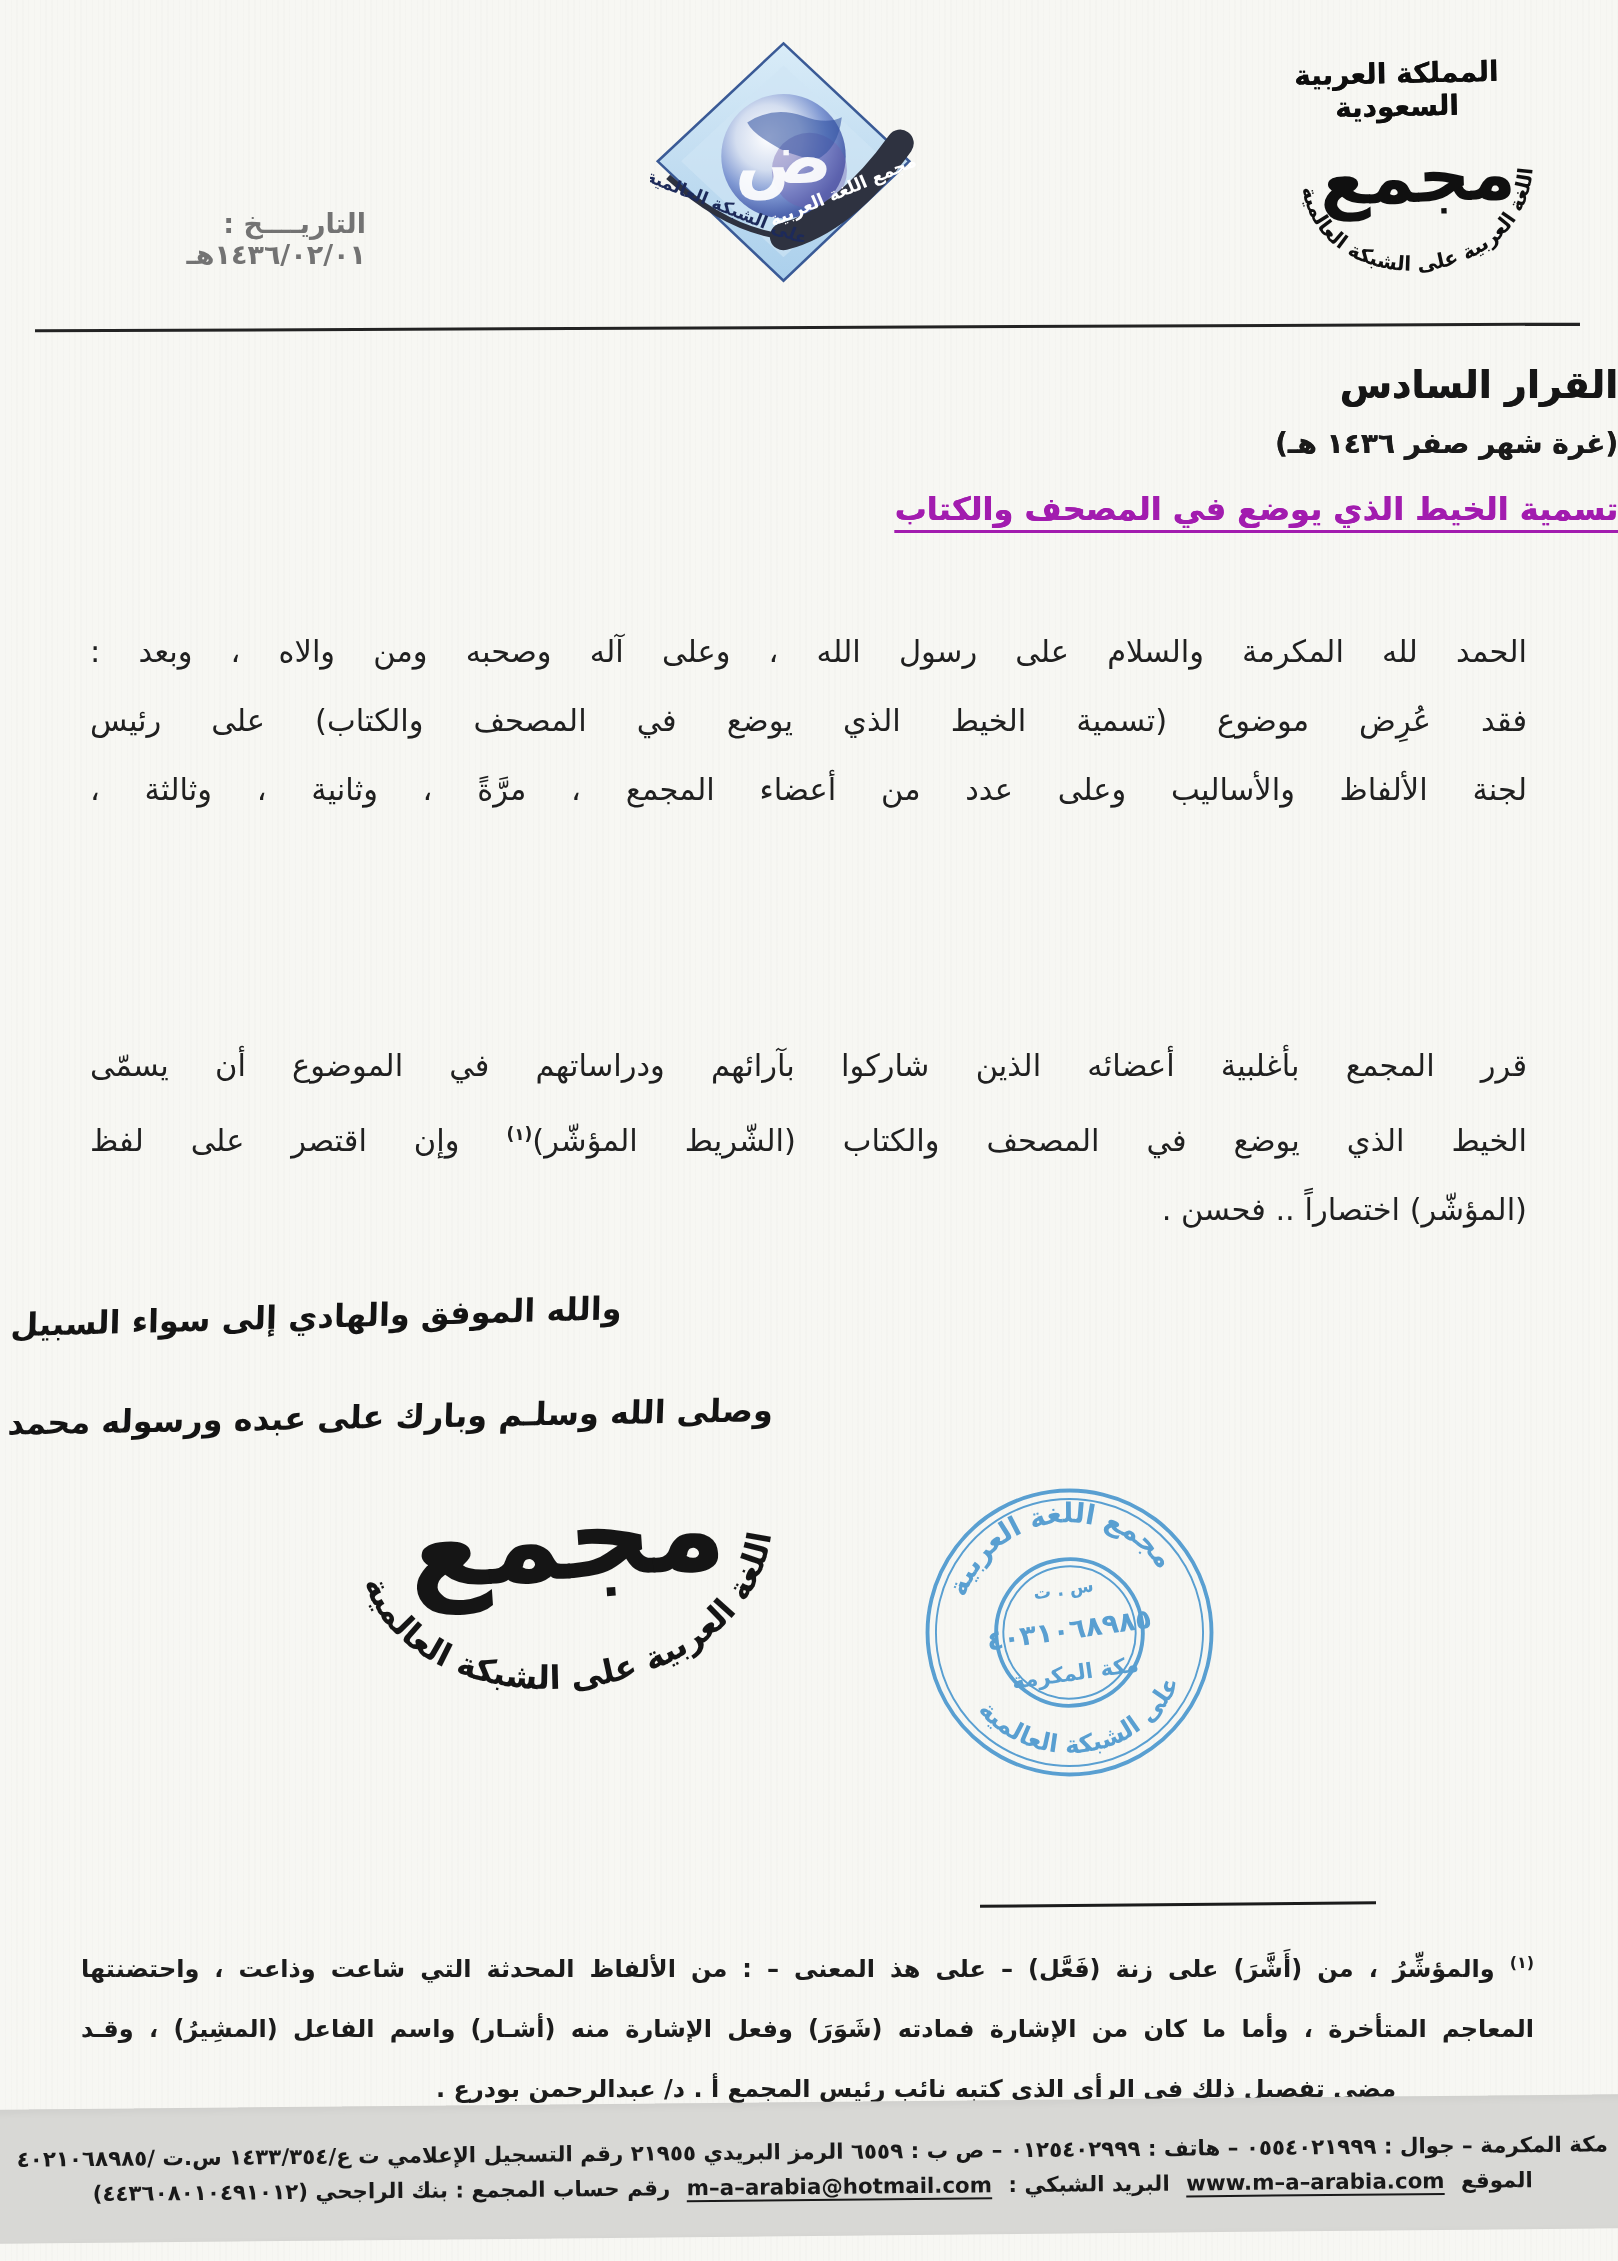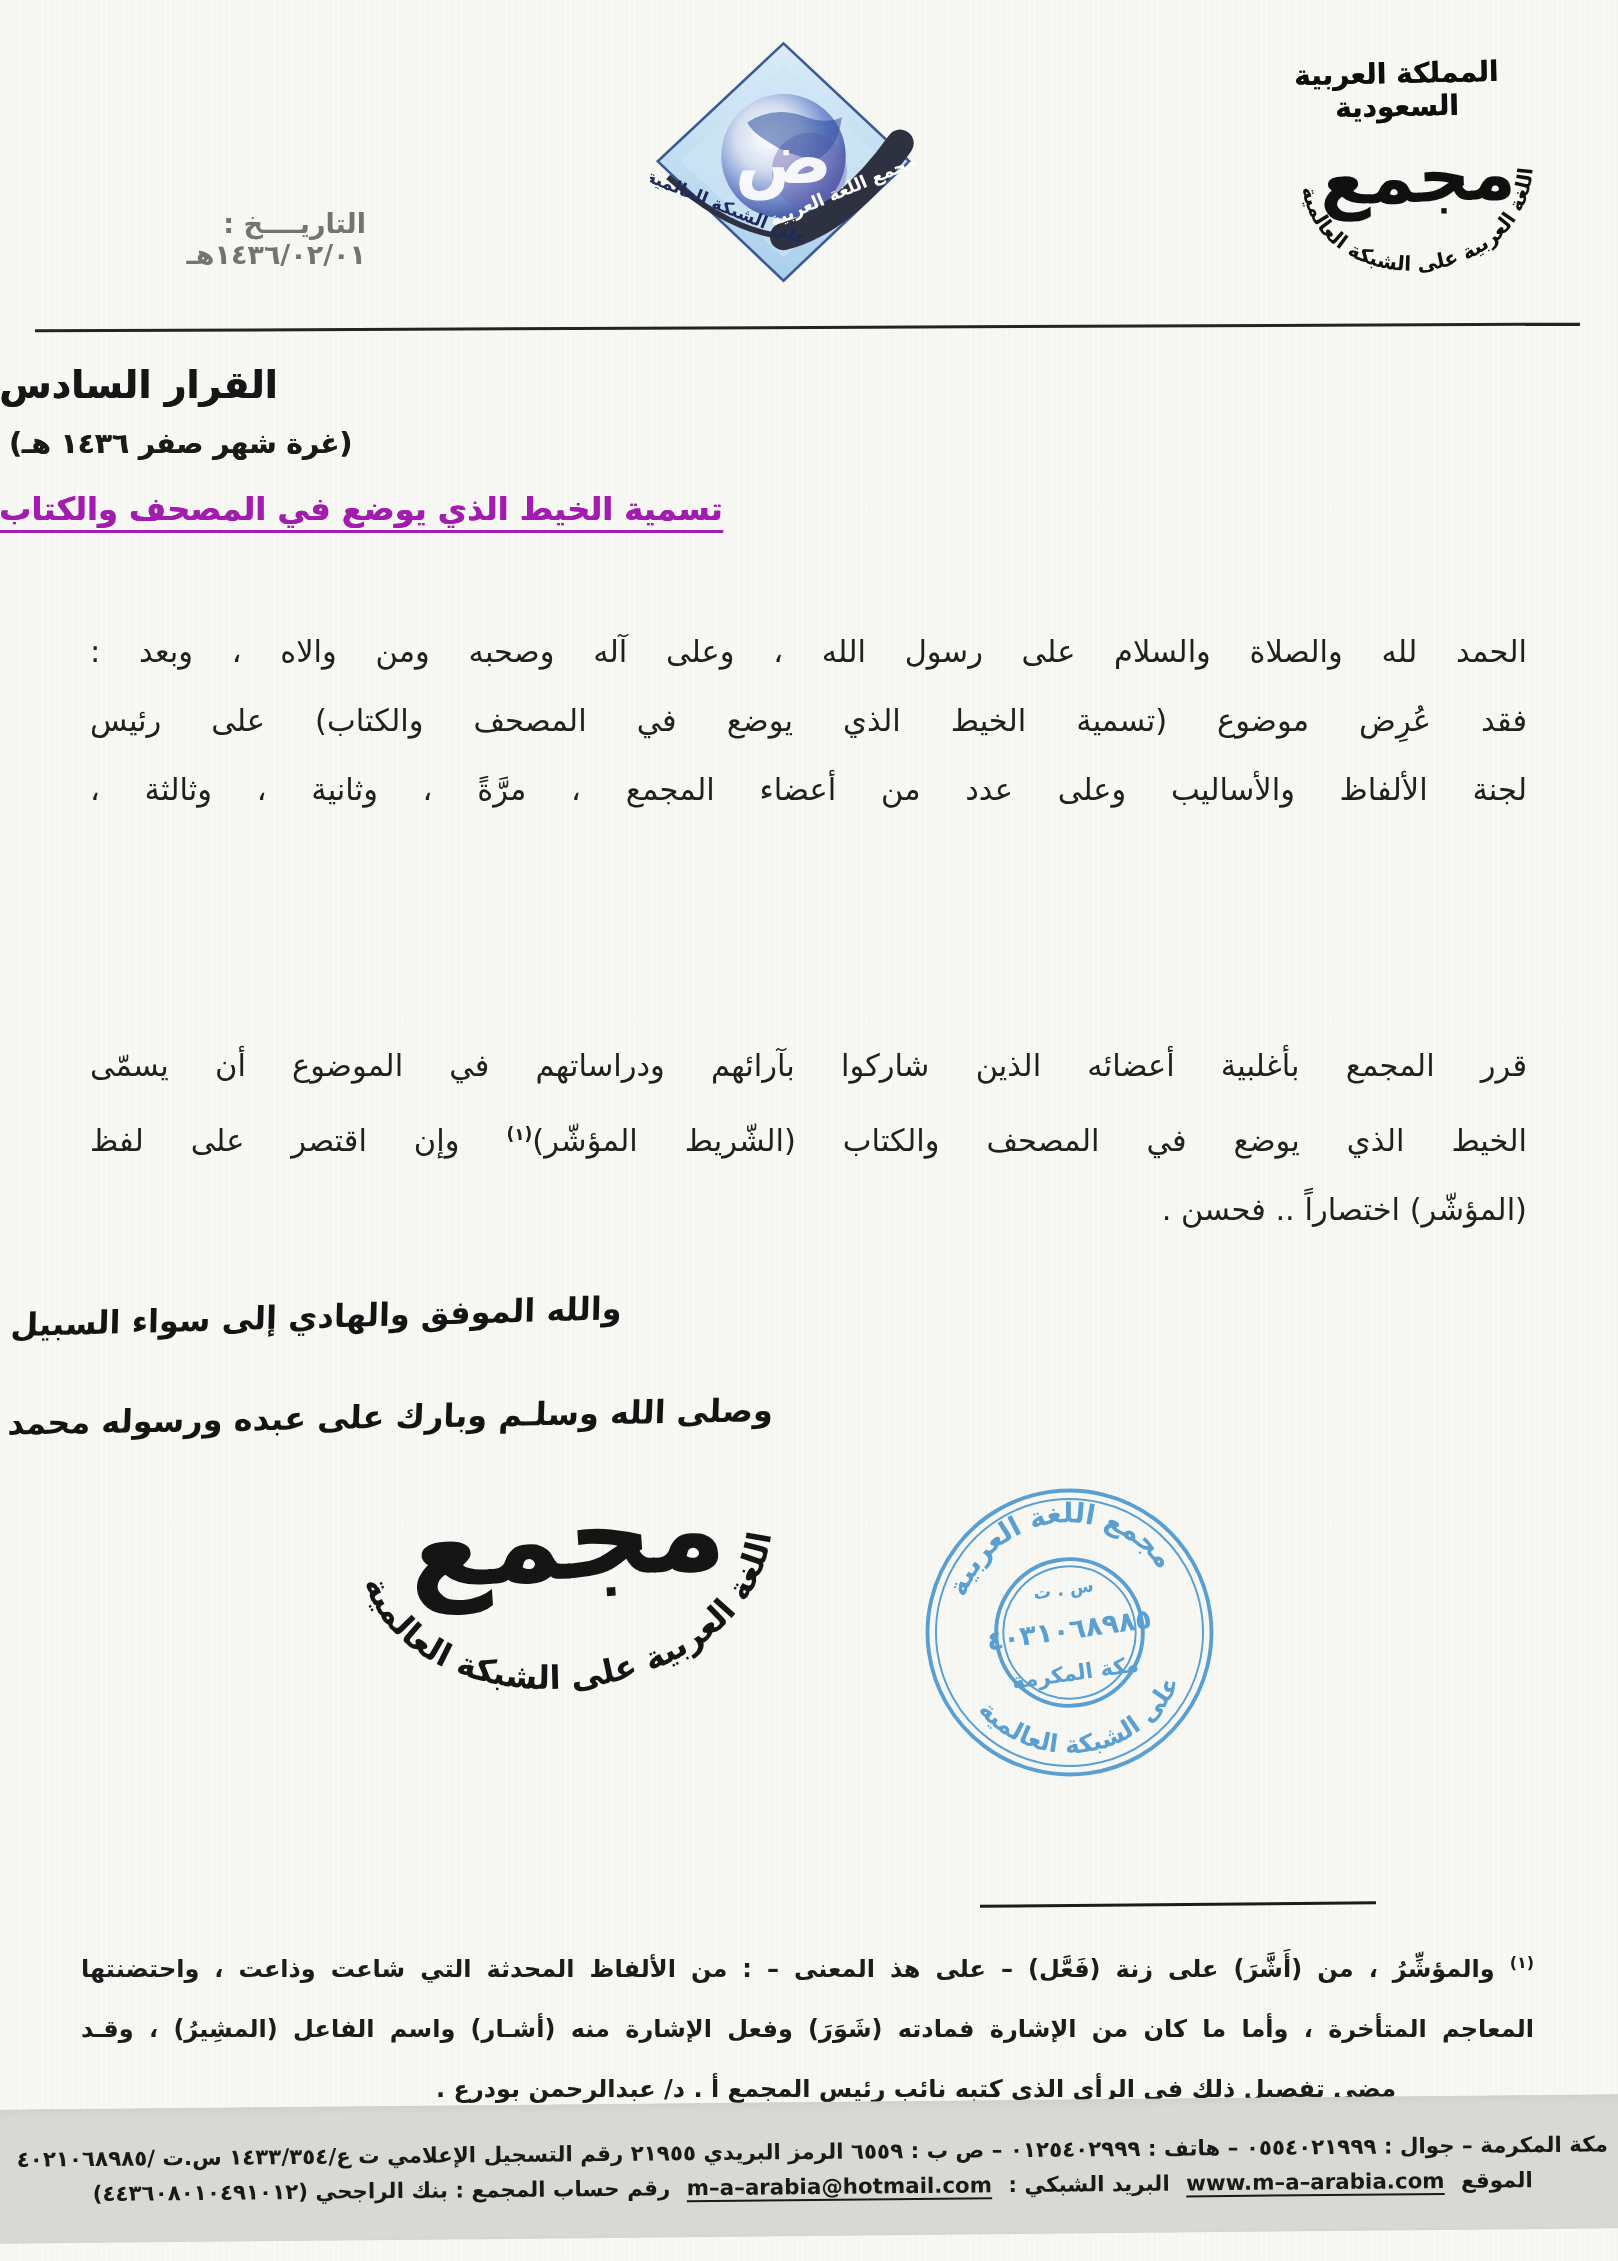--- a/index.html
+++ b/index.html
@@ -14,21 +14,21 @@
   }
   
   .date-line{position:absolute;top:208px;left:36px;width:331px;direction:rtl;text-align:right;
     font-size:27px;font-weight:bold;letter-spacing:0.6px;color:#737373;}
   .kingdom{position:absolute;top:57px;right:95px;width:253px;text-align:center;direction:rtl;
     font-size:28px;font-weight:bold;color:#0e0e0e;transform:rotate(-1.2deg);text-shadow:0.3px 0 0 currentColor;}
   .header-emblem{position:absolute;top:125px;right:56px;width:286px;height:195px;transform:rotate(-2deg);}
   .logo-diamond{position:absolute;top:38px;left:651px;width:267px;height:248px;}
   .rule{position:absolute;top:326px;left:36px;width:1545px;height:3.2px;background:#232323;transform:rotate(-0.25deg);}
   
-  .title-block{position:absolute;top:363px;left:0;width:100%;text-align:left;direction:rtl;}
+  .title-block{position:absolute;top:363px;left:0;width:100%;text-align:right;direction:rtl;}
   .title-1{font-size:38px;font-weight:bold;color:#161616;text-shadow:0.5px 0 0 currentColor;margin:0 0 19.5px 0;}
   .title-2{font-size:28px;font-weight:bold;color:#1a1a1a;text-shadow:0.4px 0 0 currentColor;margin:0 0 30px 10px;}
   .title-3{font-size:32px;font-weight:bold;color:#a21caf;text-shadow:0.5px 0 0 currentColor;
     text-decoration:underline;text-decoration-thickness:2.6px;text-underline-offset:10.4px;margin:0;}
   
   .body-block{position:absolute;left:91px;right:91px;direction:rtl;}
   .p1{top:617px;} .p2{top:1031px;}
   .bline{font-size:30.5px;line-height:69px;color:#202020;text-align:justify;text-align-last:justify;}
   .bline.end{text-align-last:right;}
   .fnsup{font-size:17px;vertical-align:super;font-weight:bold;}
@@ -101,21 +101,21 @@
 
   <div class="rule"></div>
 
   <div class="title-block">
     <div class="title-1">القرار السادس</div>
     <div class="title-2">(غرة شهر صفر ١٤٣٦ هـ)</div>
     <div class="title-3">تسمية الخيط الذي يوضع في المصحف والكتاب</div>
   </div>
 
   <div class="body-block p1">
-    <div class="bline">الحمد لله والصلاة والسلام على رسول الله ، وعلى آله وصحبه ومن والاه ، وبعد :</div>
+    <div class="bline">الحمد لله المكرمة والسلام على رسول الله ، وعلى آله وصحبه ومن والاه ، وبعد :</div>
     <div class="bline">فقد عُرِض موضوع (تسمية الخيط الذي يوضع في المصحف والكتاب) على رئيس</div>
     <div class="bline">لجنة الألفاظ والأساليب وعلى عدد من أعضاء المجمع ، مرَّةً ، وثانية ، وثالثة ،</div>
   </div>
 
   <div class="body-block p2">
     <div class="bline">قرر المجمع بأغلبية أعضائه الذين شاركوا بآرائهم ودراساتهم في الموضوع أن يسمّى</div>
     <div class="bline"><span>الخيط الذي يوضع في المصحف والكتاب (الشّريط المؤشّر)</span><span class="fnsup">(١)</span><span> وإن اقتصر على لفظ</span></div>
     <div class="bline end">(المؤشّر) اختصاراً .. فحسن .</div>
   </div>
 

